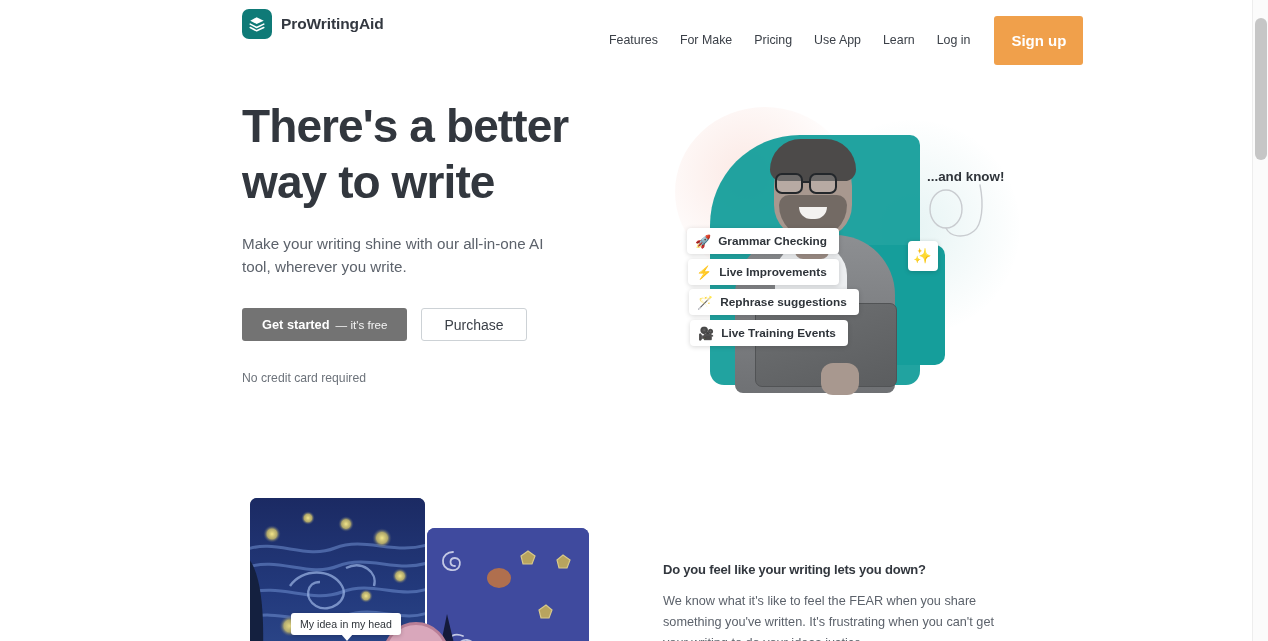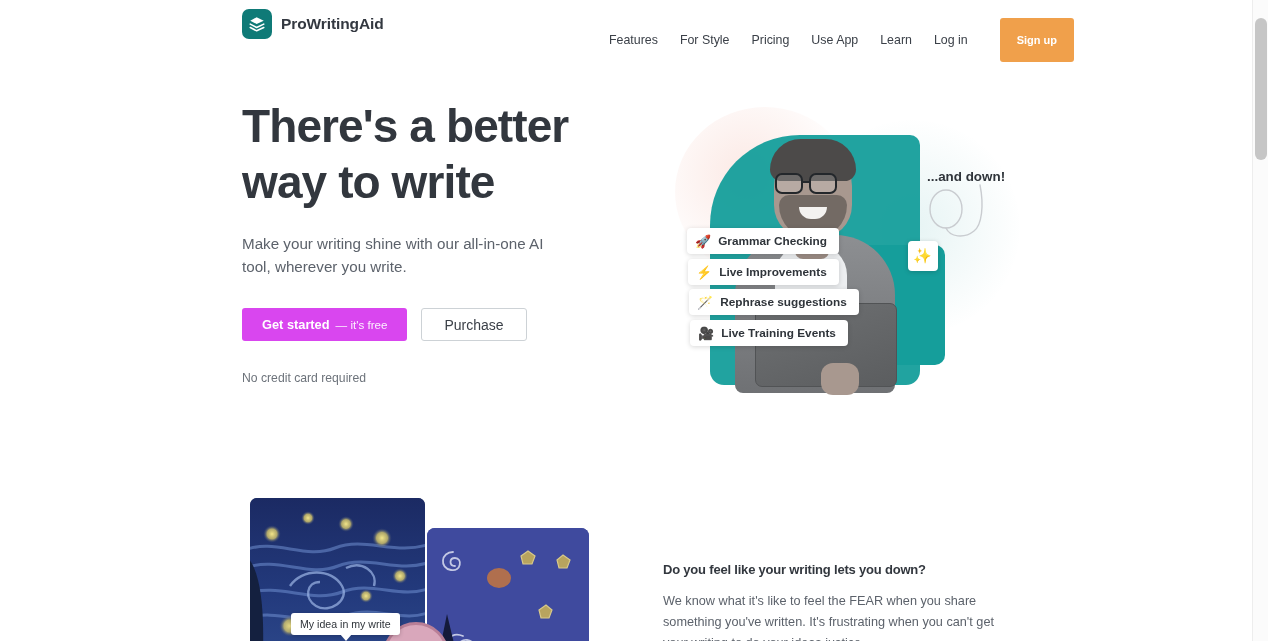--- a/index.html
+++ b/index.html
@@ -66,24 +66,24 @@
   }
   .nav-link {
     font-size: 12.4px;
     color: #3b4048;
     text-decoration: none;
     white-space: nowrap;
     padding: 6px 11px;
     cursor: pointer;
   }
   .signup-btn {
-    margin-left: 21px;
+    margin-left: 13px;
     background: #f0a04b;
     color: #ffffff;
-    font-size: 11px;
+    font-size: 15px;
     font-weight: bold;
     border: none;
     border-radius: 3px;
     padding: 16px 17px;
     cursor: pointer;
     white-space: nowrap;
     font-family: "Liberation Sans", sans-serif;
   }
 
   
@@ -107,21 +107,21 @@
     color: #5c626b;
     width: 325px;
   }
   .hero-cta {
     margin-top: 30px;
     display: flex;
     align-items: stretch;
     gap: 14px;
   }
   .btn-primary {
-    background: #d946ef;
+    background: #737373;
     color: #ffffff;
     border: none;
     border-radius: 3px;
     padding: 0 20px;
     height: 33px;
     display: flex; align-items: center; gap: 6px;
     cursor: pointer;
     font-family: "Liberation Sans", sans-serif;
   }
   .btn-primary .p1 { font-size: 12.8px; font-weight: bold; }
@@ -402,21 +402,21 @@
             <path d="M3 7.5 L11.5 3 L21 7.5 L11.5 12 Z" fill="#ffffff"></path>
             <path d="M3 12.2 L11.5 16.7 L21 12.2" stroke="#ffffff" stroke-width="2.1" fill="none" stroke-linecap="round" stroke-linejoin="round"></path>
             <path d="M3 16.6 L11.5 21.1 L21 16.6" stroke="#ffffff" stroke-width="2.1" fill="none" stroke-linecap="round" stroke-linejoin="round"></path>
           </svg>
         </span>
         <span class="brand-name">ProWritingAid</span>
       </div>
 
       <div class="nav">
         <a class="nav-link" href="#">Features</a>
-        <a class="nav-link" href="#">For Style</a>
+        <a class="nav-link" href="#">For Make</a>
         <a class="nav-link" href="#">Pricing</a>
         <a class="nav-link" href="#">Use App</a>
         <a class="nav-link" href="#">Learn</a>
         <a class="nav-link" href="#">Log in</a>
         <button class="signup-btn">Sign up</button>
       </div>
     </div>
 
     <div class="hero-left">
       <h1 class="hero-title">There's a better way to write</h1>
@@ -474,21 +474,21 @@
 
       <div class="sparkle-card">
         <span>✨</span>
       </div>
 
       <svg class="doodle" width="80" height="70" viewBox="0 0 80 70">
         <ellipse cx="26" cy="28" rx="16" ry="19" fill="none" stroke="#c9ccd0" stroke-width="1.4"></ellipse>
         <path d="M26 47 C 30 56, 44 58, 54 50 C 62 44, 64 24, 60 4" fill="none" stroke="#c9ccd0" stroke-width="1.4" stroke-linecap="round"></path>
       </svg>
 
-      <div class="and-more">...and down!</div>
+      <div class="and-more">...and know!</div>
     </div>
 
     <div class="art-panel">
       <svg class="starry" viewBox="0 0 175 175" preserveAspectRatio="xMidYMid slice">
         <defs>
           <radialGradient id="sg1" cx="50%" cy="50%" r="50%">
             <stop offset="0%" stop-color="#f2e58a"></stop>
             <stop offset="55%" stop-color="#e0cf6a" stop-opacity=".75"></stop>
             <stop offset="100%" stop-color="#2a3d7a" stop-opacity="0"></stop>
           </radialGradient>
@@ -515,21 +515,21 @@
         <circle cx="132" cy="40" r="10" fill="url(#sg1)"></circle>
         <circle cx="150" cy="78" r="8" fill="url(#sg1)"></circle>
         <circle cx="116" cy="98" r="7" fill="url(#sg1)"></circle>
         <circle cx="40" cy="128" r="11" fill="url(#sg1)"></circle>
         <circle cx="84" cy="150" r="8" fill="url(#sg1)"></circle>
         <path d="M-4 175 L-4 58 C 10 70, 16 110, 12 175 Z" fill="#14203f"></path>
         <path d="M0 160 C 40 146, 120 156, 175 146 L175 175 L0 175 Z" fill="#1a2b52" opacity=".8"></path>
       </svg>
     </div>
 
-    <div class="tooltip">My idea in my write</div>
+    <div class="tooltip">My idea in my head</div>
 
     <div class="sketch-panel">
       <svg viewBox="0 0 162 145" preserveAspectRatio="xMidYMid slice">
         <rect width="162" height="145" fill="#3f4a9e"></rect>
         <g fill="none" stroke="#c3c8e4" stroke-width="1.8" stroke-linecap="round">
           <path d="M26 24 C 14 24, 12 40, 24 42 C 34 44, 36 30, 28 30 C 22 30, 22 38, 28 38"></path>
           <path d="M36 108 C 18 100, 14 128, 34 132 C 50 135, 54 114, 40 112 C 30 111, 28 124, 38 124"></path>
           <path d="M122 136 C 108 130, 106 148, 122 150 C 134 151, 136 138, 126 137"></path>
         </g>
         <g fill="#b8a45e" stroke="#d7c889" stroke-width="1.2">

